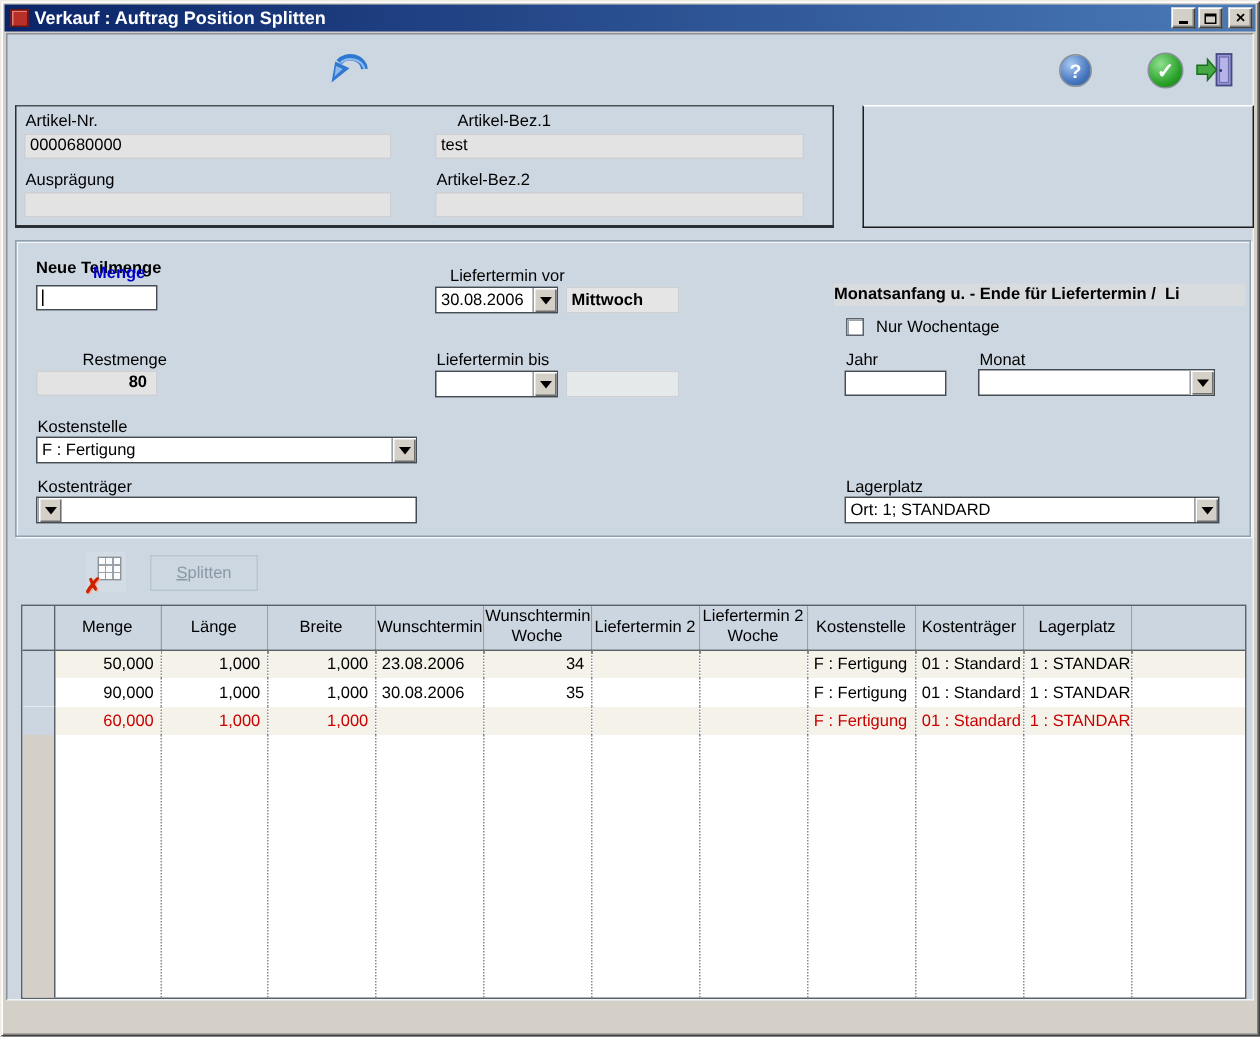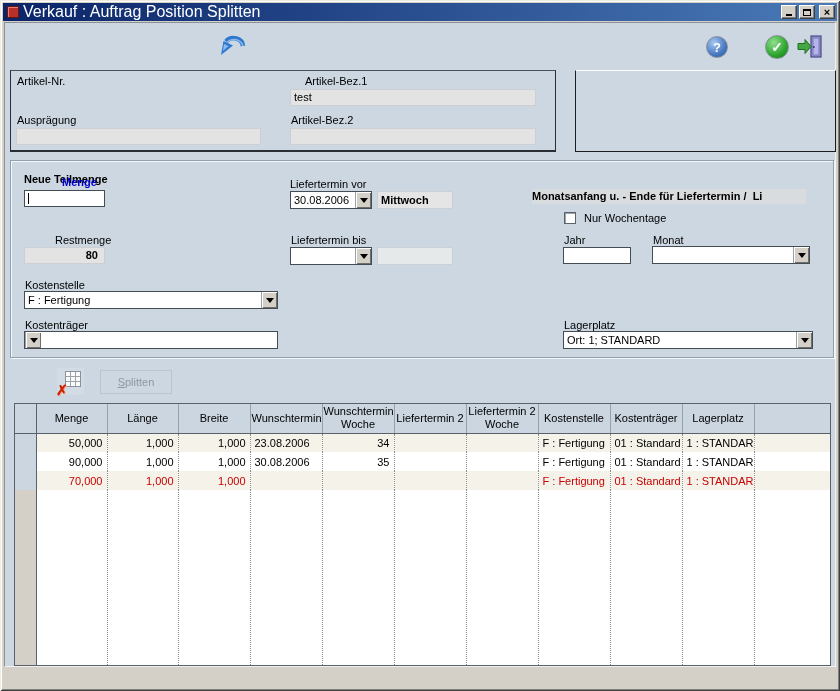--- a/index.html
+++ b/index.html
@@ -10,21 +10,21 @@
     box-shadow: inset 1px 1px 0 #efebe3, inset -1px -1px 0 #404040,
                 inset 2px 2px 0 #fff, inset -2px -2px 0 #808080;
     overflow:hidden;
   }
   
   .titlebar{position:absolute;left:3px;top:3px;right:3px;height:18px;
     background:linear-gradient(to right,#0a2468,#4a7ab8);
     display:flex;align-items:center;padding:0 2px;}
   .title-icon{width:12px;height:12px;margin:0 4px 0 2px;background:#b83028;
     border:1px solid #6e140e;box-shadow:inset 1px 1px 0 #e08078;}
-  .title-text{color:#fff;font-weight:normal;font-size:16px;white-space:nowrap;flex:1;}
+  .title-text{color:#fff;font-weight:bold;font-size:12px;white-space:nowrap;flex:1;}
   .tbtn{width:16px;height:14px;background:#d4d0c8;margin-left:2px;
     border:1px solid;border-color:#fff #404040 #404040 #fff;
     box-shadow:inset -1px -1px 0 #808080;
     display:flex;align-items:flex-end;justify-content:center;cursor:default;}
   .tbtn.max{align-items:center;}
   .tbtn.close{margin-left:4px;align-items:center;font-size:11px;font-weight:bold;line-height:10px;}
   .g-min{width:6px;height:2px;background:#000;margin-bottom:2px;}
   .g-max{width:8px;height:7px;border:1px solid #000;border-top:2px solid #000;}
   
   .content{position:absolute;left:4px;top:22px;width:832px;height:645px;background:#ccd7e1;
@@ -51,21 +51,21 @@
     line-height:15px;padding:0 3px;white-space:nowrap;overflow:hidden;}
   .inp{position:absolute;background:#fff;border:1px solid #454d54;line-height:14px;padding:0 3px;}
   .caret{position:absolute;left:3px;top:2px;width:1px;height:11px;background:#000;}
   .combo{position:absolute;display:flex;background:#fff;border:1px solid #454d54;height:18px;}
   .combo .ct{flex:1;line-height:16px;padding:0 3px;white-space:nowrap;overflow:hidden;}
   .combo .cb{width:16px;background:#d4d0c8;display:flex;align-items:center;justify-content:center;
     border-left:1px solid #9aa0a6;box-shadow:inset 1px 1px 0 #fff, inset -1px -1px 0 #6e6e6e;}
   .tri{width:0;height:0;border-left:4px solid transparent;border-right:4px solid transparent;border-top:5px solid #000;}
   .chk{position:absolute;width:12px;height:12px;background:#fff;border:1px solid #5a636b;
     box-shadow:inset 1px 1px 0 #9aa2aa;}
-  .mon-hdr{position:absolute;left:532px;top:189px;width:274px;height:15px;background:#d9dcde;
+  .mon-hdr{position:absolute;left:556px;top:189px;width:274px;height:15px;background:#d9dcde;
     font-weight:bold;white-space:pre;overflow:hidden;line-height:15px;}
   
   .tool-sq{position:absolute;left:57px;top:368px;width:27px;height:27px;background:#d3dce4;}
   .mini-grid{position:absolute;right:3px;top:3px;width:16px;height:16px;background:#fbfbfb;border:1px solid #8a929a;
     background-image:repeating-linear-gradient(to right,transparent 0 4px,#9aa2aa 4px 5px),
                      repeating-linear-gradient(to bottom,transparent 0 4px,#9aa2aa 4px 5px);}
   .redx{position:absolute;left:-1px;bottom:-3px;color:#cc2200;font-weight:bold;font-size:14px;
     text-shadow:1px 1px 0 #f0b0a0;}
   .btn-dis{position:absolute;left:100px;top:370px;width:72px;height:24px;background:#ccd7e1;
     border:1px solid #b9c6d1;color:#8b98a4;text-align:center;line-height:22px;}
@@ -126,39 +126,40 @@
     <svg width="27" height="25" viewBox="0 0 27 25">
       <rect x="14" y="2" width="10" height="21" fill="#9a97d8" stroke="#474a82" stroke-width="1.2"></rect>
       <rect x="16" y="4" width="6" height="17" fill="#b7b4ea" stroke="#6a6daa" stroke-width="0.8"></rect>
       <circle cx="16.8" cy="13" r="1" fill="#3a3d70"></circle>
       <polygon points="1,9.5 8,9.5 8,5.5 14,12.5 8,19.5 8,15.5 1,15.5" fill="#45a845" stroke="#1c6e1c" stroke-width="1"></polygon>
     </svg>
   </div>
 
   <div class="box1"></div>
   <div class="lbl" style="left:17px;top:75px;">Artikel-Nr.</div>
+  <div class="fld" style="left:16px;top:89px;width:245px;height:17px;">0000680000</div>
   <div class="lbl" style="left:291px;top:75px;margin-left:14px;">Artikel-Bez.1</div>
   <div class="fld" style="left:290px;top:89px;width:246px;height:17px;">test</div>
   <div class="lbl" style="left:17px;top:114px;">Ausprägung</div>
   <div class="fld" style="left:16px;top:128px;width:245px;height:17px;"></div>
   <div class="lbl" style="left:291px;top:114px;">Artikel-Bez.2</div>
   <div class="fld" style="left:290px;top:128px;width:246px;height:17px;"></div>
 
   <div class="box2"></div>
 
   <div class="groupbox"></div>
   <div class="legend">Neue Teilmenge</div>
 
   <div class="lbl b blue" style="left:62px;top:176px;">Menge</div>
   <div class="inp" style="left:24px;top:190px;width:81px;height:17px;">
     <span></span>
     <div class="caret"></div>
   </div>
 
-  <div class="lbl" style="left:290px;top:178px;">Liefertermin vor</div>
+  <div class="lbl" style="left:300px;top:178px;">Liefertermin vor</div>
   <div class="combo" style="left:290px;top:191px;width:82px;">
     <div class="ct">30.08.2006</div>
     <div class="cb">
         <div class="tri"></div>
       </div>
   </div>
   <div class="fld b" style="left:377px;top:191px;width:76px;height:18px;line-height:16px;background:#e5e5e5;">Mittwoch</div>
 
   <div class="mon-hdr">Monatsanfang u. - Ende für Liefertermin /  Li</div>
   <div class="chk" style="left:564px;top:212px;"></div>
@@ -273,21 +274,21 @@
           <td class="num">35</td>
           <td></td>
           <td class="num"></td>
           <td>F : Fertigung</td>
           <td>01 : Standard</td>
           <td>1 : STANDARD</td>
           <td></td>
         </tr>
         <tr class="data odd hl">
           <td class="sel"></td>
-          <td class="num">70,000</td>
+          <td class="num">60,000</td>
           <td class="num">1,000</td>
           <td class="num">1,000</td>
           <td></td>
           <td class="num"></td>
           <td></td>
           <td class="num"></td>
           <td>F : Fertigung</td>
           <td>01 : Standard</td>
           <td>1 : STANDARD</td>
           <td></td>

